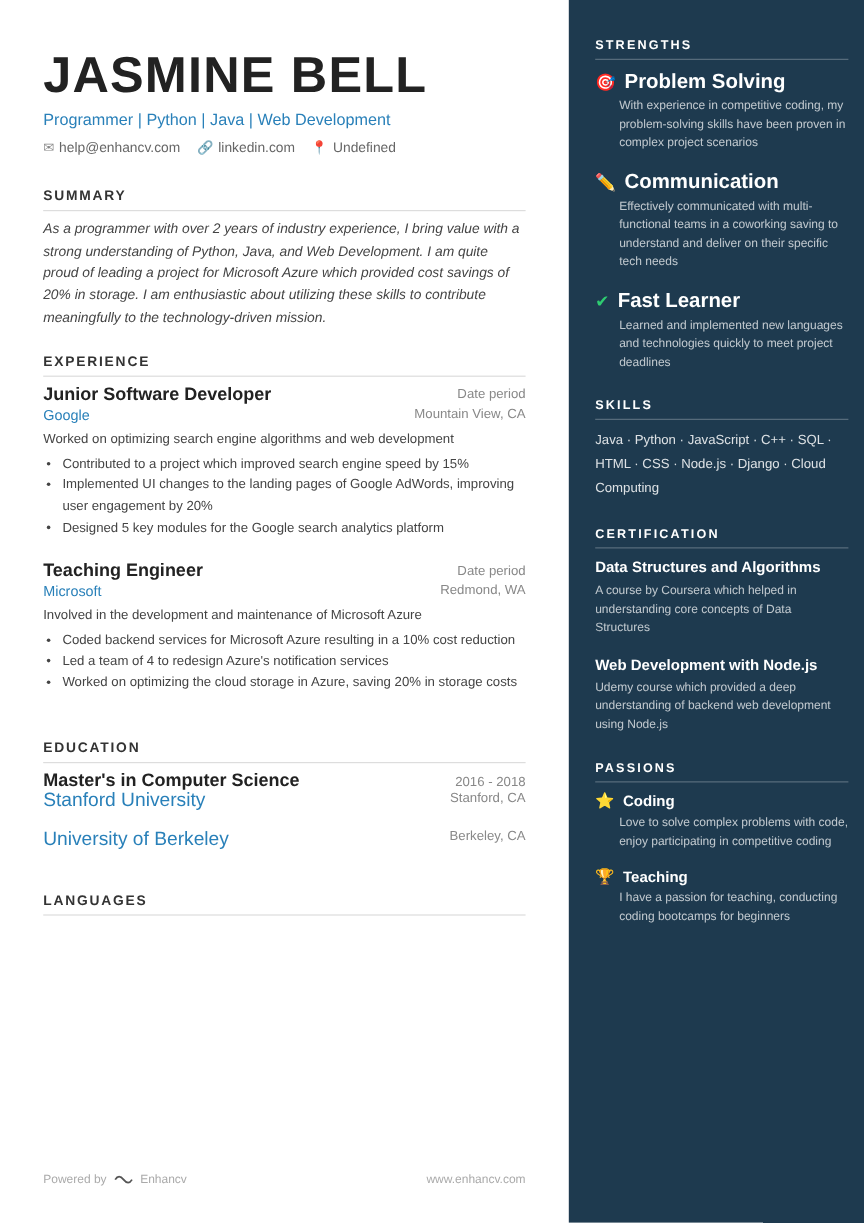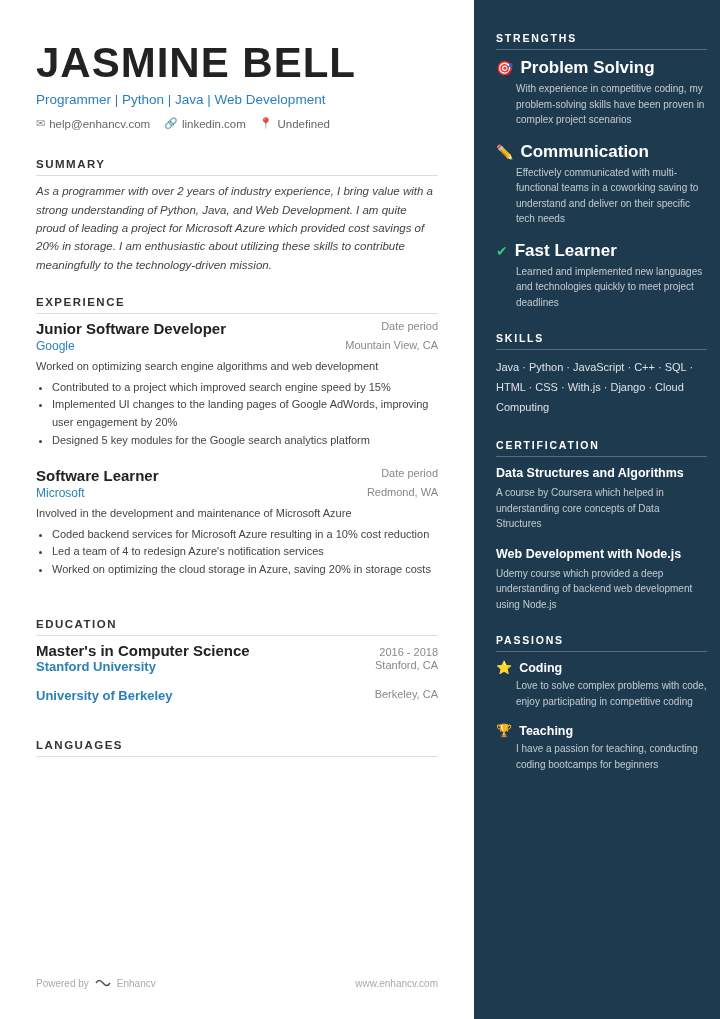--- a/index.html
+++ b/index.html
@@ -79,21 +79,21 @@
     }
 
     
     .exp-item {
       margin-bottom: 18px;
     }
 
     .exp-header {
       display: flex;
       justify-content: space-between;
-      align-items: flex-start;
+      align-items: center;
       margin-bottom: 2px;
     }
 
     .exp-role {
       font-size: 15px;
       font-weight: 600;
       color: #222;
     }
 
     .exp-date {
@@ -158,23 +158,23 @@
       font-size: 11px;
       color: #888;
     }
 
     .edu-sub {
       display: flex;
       justify-content: space-between;
     }
 
     .edu-school {
-      font-size: 13px;
+      font-size: 16px;
       color: #2980b9;
-      font-weight: 700;
+      font-weight: 400;
     }
 
     .edu-location {
       font-size: 11px;
       color: #888;
     }
 
     
     .lang-row {
       display: flex;
@@ -378,21 +378,21 @@
         <div class="exp-desc">Worked on optimizing search engine algorithms and web development</div>
         <ul class="exp-bullets">
           <li>Contributed to a project which improved search engine speed by 15%</li>
           <li>Implemented UI changes to the landing pages of Google AdWords, improving user engagement by 20%</li>
           <li>Designed 5 key modules for the Google search analytics platform</li>
         </ul>
       </div>
 
       <div class="exp-item">
         <div class="exp-header">
-          <span class="exp-role">Software Learner</span>
+          <span class="exp-role">Teaching Engineer</span>
           <span class="exp-date">Date period</span>
         </div>
         <div class="exp-sub">
           <span class="exp-company">Microsoft</span>
           <span class="exp-location">Redmond, WA</span>
         </div>
         <div class="exp-desc">Involved in the development and maintenance of Microsoft Azure</div>
         <ul class="exp-bullets">
           <li>Coded backend services for Microsoft Azure resulting in a 10% cost reduction</li>
           <li>Led a team of 4 to redesign Azure's notification services</li>
@@ -466,21 +466,21 @@
       <div class="strength-header">
         <span class="strength-icon" style="color:#2ecc71; font-size:14px;">✔</span>
         <span class="strength-name">Fast Learner</span>
       </div>
       <div class="strength-desc">Learned and implemented new languages and technologies quickly to meet project deadlines</div>
     </div>
   </div>
 
   <div class="right-section">
     <div class="right-section-title">SKILLS</div>
-    <div class="skills-text">Java · Python · JavaScript · C++ · SQL · HTML · CSS · With.js · Django · Cloud Computing</div>
+    <div class="skills-text">Java · Python · JavaScript · C++ · SQL · HTML · CSS · Node.js · Django · Cloud Computing</div>
   </div>
 
   <div class="right-section">
     <div class="right-section-title">CERTIFICATION</div>
 
     <div class="cert-item">
       <div class="cert-name">Data Structures and Algorithms</div>
       <div class="cert-desc">A course by Coursera which helped in understanding core concepts of Data Structures</div>
     </div>
 

